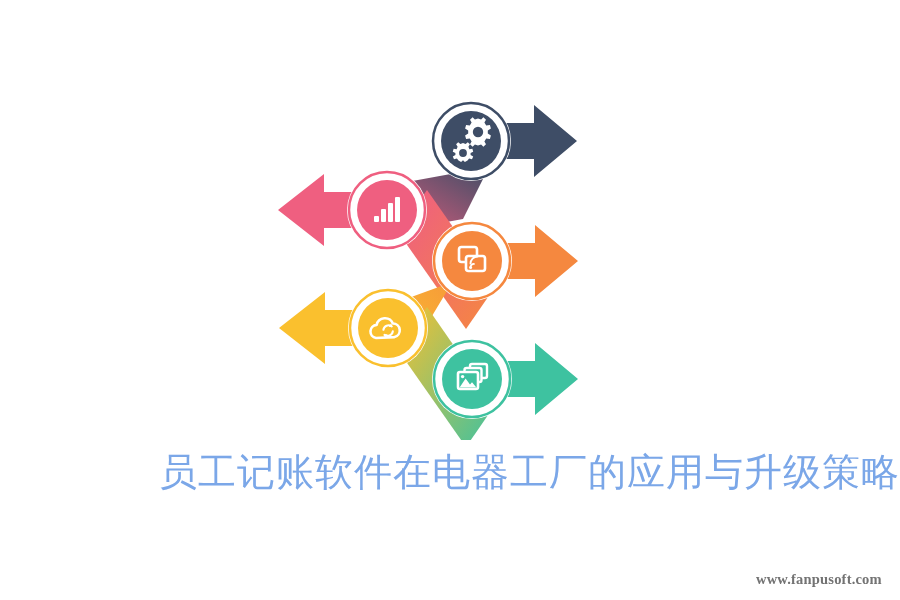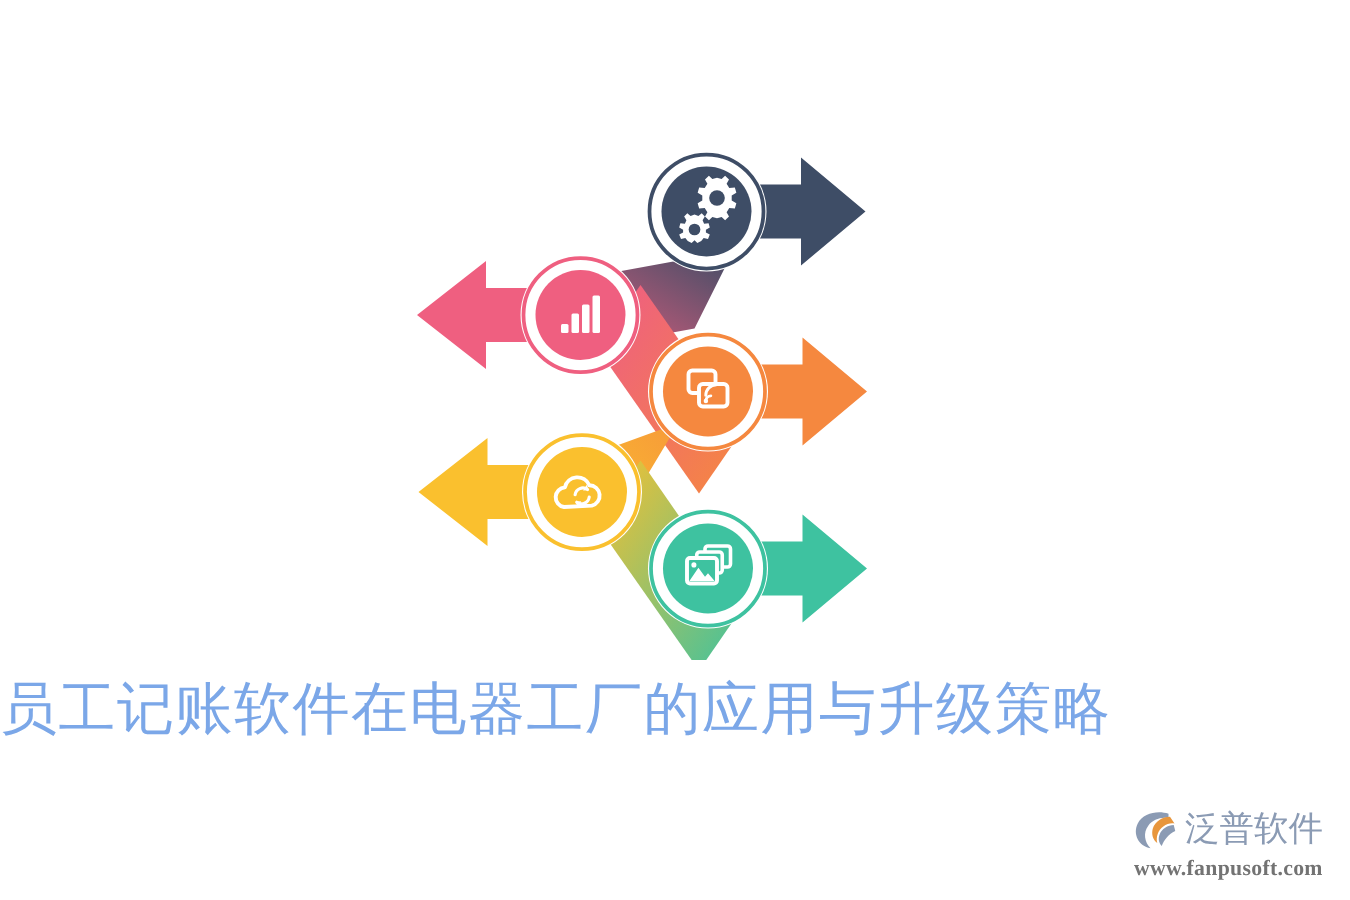--- a/index.html
+++ b/index.html
@@ -32,21 +32,21 @@
     height: 440px;
     display: block;
   }
 
   
   #page-title {
     position: absolute;
     left: 0;
     top: 444px;
     width: 900px;
-    text-align: left;
+    text-align: right;
     font-size: 38px;
     line-height: 56px;
     font-weight: 400;
     color: #7ba7e8;
     letter-spacing: 1px;
     font-family: "DejaVu Sans", "Liberation Sans", sans-serif;
     white-space: nowrap;
   }
 
   
@@ -233,22 +233,14 @@
         <path d="M 459.6 387.4 L 465.6 378.5 L 470.0 384.5 L 472.0 382.2 L 476.4 387.4 Z" fill="#ffffff"></path>
         <circle cx="462.6" cy="376.6" r="1.7" fill="#ffffff"></circle>
       </g>
     </g>
   </svg>
 </div>
 
 <div id="page-title">员工记账软件在电器工厂的应用与升级策略</div>
 
 <div id="brand-watermark">
-  <div id="brand-row">
-    <svg id="brand-logo-mark" viewBox="0 0 64 60" xmlns="http://www.w3.org/2000/svg">
-      <path d="M 50 9 C 36 4 16 8 9 22 C 2 36 10 52 26 55 C 18 47 16 34 23 25 C 29 17 40 13 50 15 Z" fill="#8b9bb4"></path>
-      <path d="M 52 13 C 42 13 32 19 29 29 C 27 36 29 44 35 48 C 33 40 36 31 43 26 C 48 22 54 21 58 22 Z" fill="#e8963c"></path>
-      <path d="M 57 24 C 49 24 41 29 38 37 C 36 42 37 48 41 52 C 44 44 50 36 59 32 Z" fill="#8b9bb4"></path>
-    </svg>
-    <span id="brand-name">泛普软件</span>
-  </div>
   <div id="brand-url">www.fanpusoft.com</div>
 </div>
 
 </body></html>

